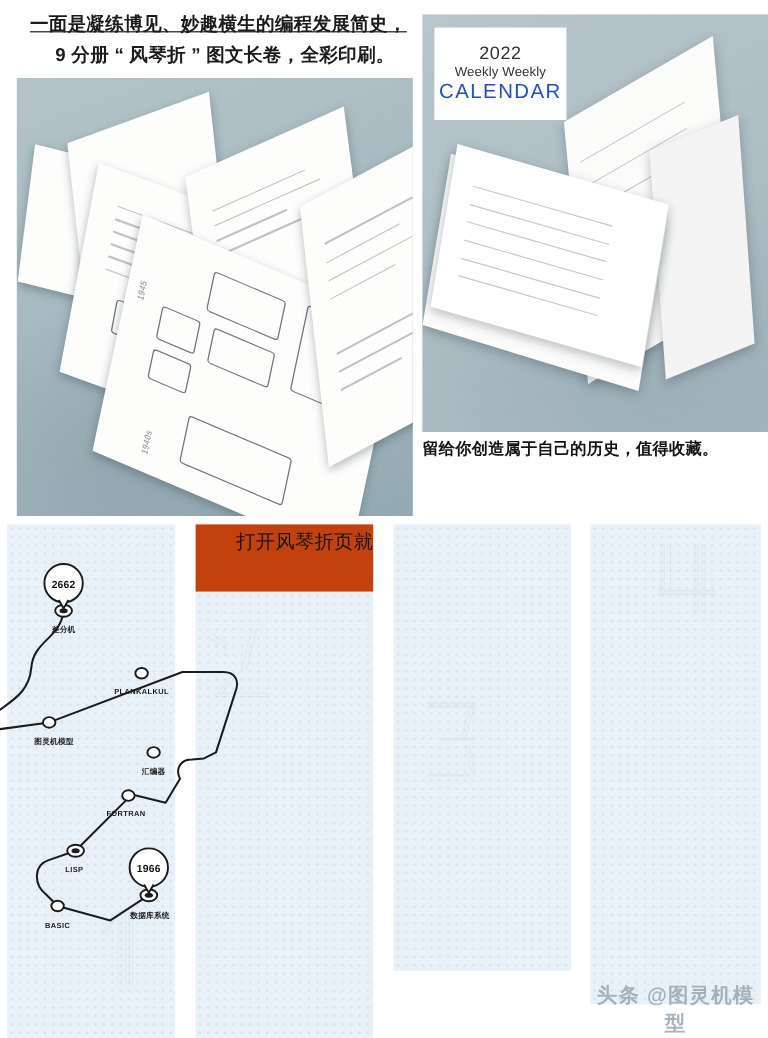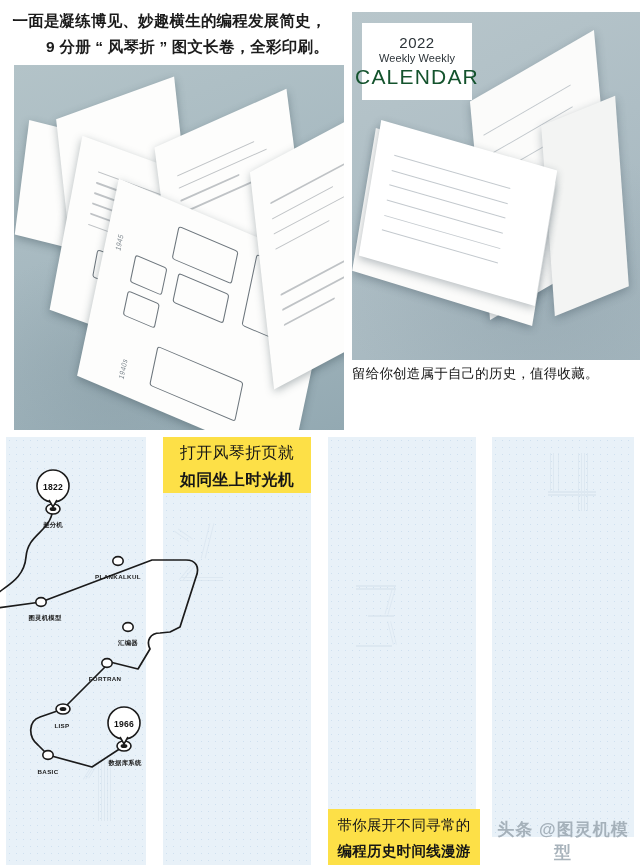--- a/index.html
+++ b/index.html
@@ -10,21 +10,21 @@
     overflow:hidden;
   }
   #page { position:relative; width:640px; height:865px; background:#fff; }
 
   
   .headline {
     position:absolute; left:0; top:8px; width:345px; height:50px;
     color:#1b1b1b; font-size:15.5px; line-height:26px; font-weight:700;
     letter-spacing:.2px;
   }
-  .headline .l1 { display:block; text-align:center; padding-right:6px; }
+  .headline .l1 { display:block; text-align:right; padding-right:6px;text-decoration:underline; }
   .headline .l2 { display:block; text-align:center; padding-left:30px; }
 
   
   .photo-left {
     position:absolute; left:14px; top:65px; width:330px; height:365px;
     background:
       radial-gradient(ellipse 70% 50% at 30% 85%, rgba(120,140,150,.30), transparent 70%),
       linear-gradient(160deg,#b3c3c8 0%,#a9bbc2 38%,#9fb3bb 70%,#93a9b2 100%);
     overflow:hidden;
   }
@@ -73,45 +73,45 @@
   .pl4 { left:196px;top:96px;  width:74px;  height:196px; transform:skewY(-22deg) skewX(4deg); background:#f3f4f3; }
   .plrow { position:absolute; height:1px; background:#9aa3ab; opacity:.6; }
 
   .cal-card {
     position:absolute; left:10px; top:11px; width:110px; height:77px;
     background:#fff; display:flex; flex-direction:column;
     align-items:center; justify-content:center; gap:1px;
   }
   .cal-card .y  { font-size:15px; color:#2c3338; letter-spacing:.5px; }
   .cal-card .w  { font-size:11px; color:#2c3338; letter-spacing:.1px; }
-  .cal-card .c  { font-size:21px; color:#14532d; letter-spacing:1.2px; }
+  .cal-card .c  { font-size:17px; color:#1d4ed8; letter-spacing:1.2px; }
 
   
   .caption-right {
     position:absolute; left:352px; top:362px; width:288px; height:62px;
     color:#141414;
   }
   .caption-right .c1 { font-size:15.5px; font-weight:700; line-height:24px; letter-spacing:.2px; }
-  .caption-right .c2 { font-size:13.5px; font-weight:400; line-height:24px; letter-spacing:.2px; }
+  .caption-right .c2 { font-size:13.5px; font-weight:700; line-height:24px; letter-spacing:.2px; }
 
   
   .strip { position:absolute; left:0; top:437px; width:640px; height:428px; background:#fff; }
   .panel {
     position:absolute; top:0; height:428px; overflow:hidden;
     background-color:#e8f1f8;
     background-image:radial-gradient(#cfe0ef 0.8px, transparent 0.9px);
     background-size:7px 7px;
   }
   .p1 { left:6px;   width:140px; }
   .p2 { left:163px; width:148px; top:56px; height:372px; }
   .p3 { left:328px; width:148px; top:0;    height:372px; }
   .p4 { left:492px; width:142px; top:0;    height:400px; }
 
   .panel-cap {
-    position:absolute; background:#fde047; color:#161616; text-align:center;
+    position:absolute; background:#c2410c; color:#161616; text-align:right;
     font-weight:700; letter-spacing:.3px;
   }
   .cap2 { left:163px; top:437px; width:148px; height:56px;
           font-size:16px; line-height:27px; padding-top:2px; }
   .cap3 { left:328px; top:809px; width:152px; height:56px;
           font-size:14.5px; line-height:26px; padding-top:3px; }
 
   .cap2 span, .cap3 span { display:block; }
   .cap3 .s1 { font-weight:400; }
   .cap2 .s1 { font-weight:400; }
@@ -387,37 +387,32 @@
         <circle cx="563" cy="552" r="16" fill="#fff" stroke="#1b1b1b" stroke-width="1.6"></circle>
         <path d="M559,566 L563,573 L567,566" fill="#fff" stroke="#1b1b1b" stroke-width="1.6"></path>
         <circle cx="614" cy="752" r="16" fill="#fff" stroke="#1b1b1b" stroke-width="1.6"></circle>
         <path d="M610,766 L614,773 L618,766" fill="#fff" stroke="#1b1b1b" stroke-width="1.6"></path>
       </g>
     </svg>
 
     <div>
 
       <div class="node-label cn" style="left:53px;top:84px">差分机</div>
-      <div class="year-label" style="left:53px;top:50px">1822</div>
+      <div class="year-label" style="left:53px;top:50px">2662</div>
       <div class="node-label cn" style="left:45px;top:177px">图灵机模型</div>
       <div class="node-label" style="left:118px;top:136px">PLANKALKUL</div>
       <div class="node-label cn" style="left:128px;top:202px">汇编器</div>
       <div class="node-label" style="left:105px;top:238px">FORTRAN</div>
       <div class="node-label" style="left:62px;top:285px">LISP</div>
       <div class="node-label" style="left:48px;top:331px">BASIC</div>
       <div class="node-label cn" style="left:125px;top:322px">数据库系统</div>
       <div class="year-label" style="left:124px;top:287px">1966</div>
 
     </div>
   </div>
 
   <div class="panel-cap cap2">
     <span class="s1">打开风琴折页就</span>
-    <span class="s2">如同坐上时光机</span>
-  </div>
-  <div class="panel-cap cap3">
-    <span class="s1">带你展开不同寻常的</span>
-    <span class="s2">编程历史时间线漫游</span>
   </div>
 
   <div class="watermark">头条 @图灵机模型</div>
 
 </div>
 
 </body></html>

